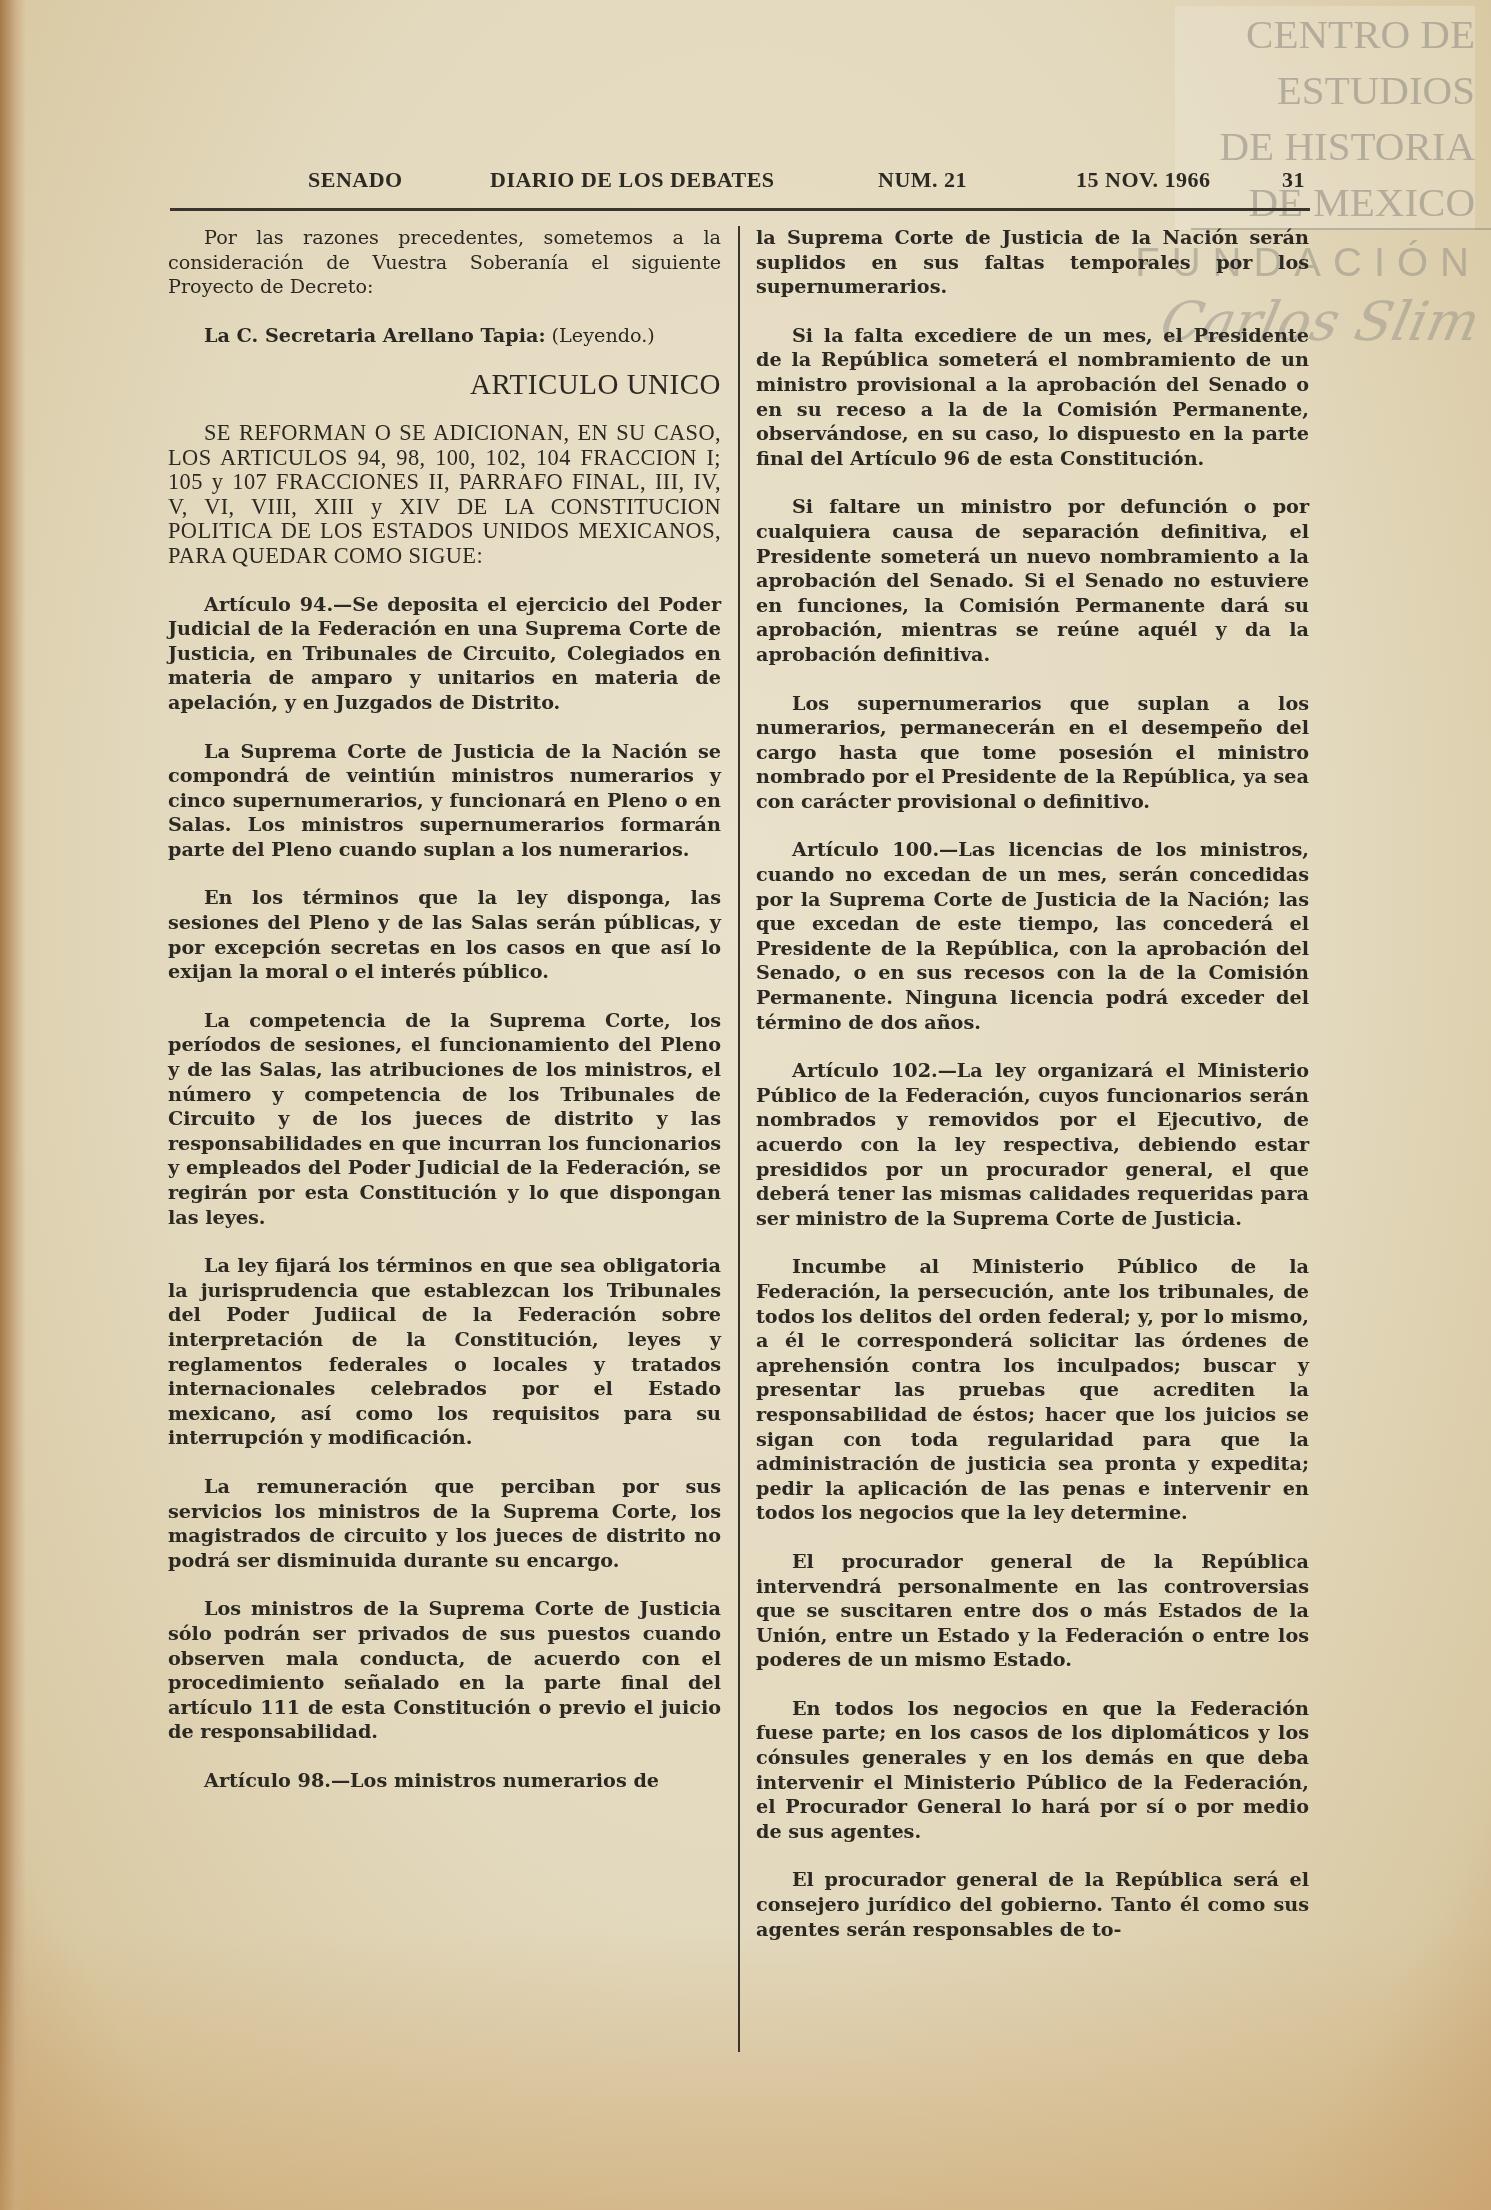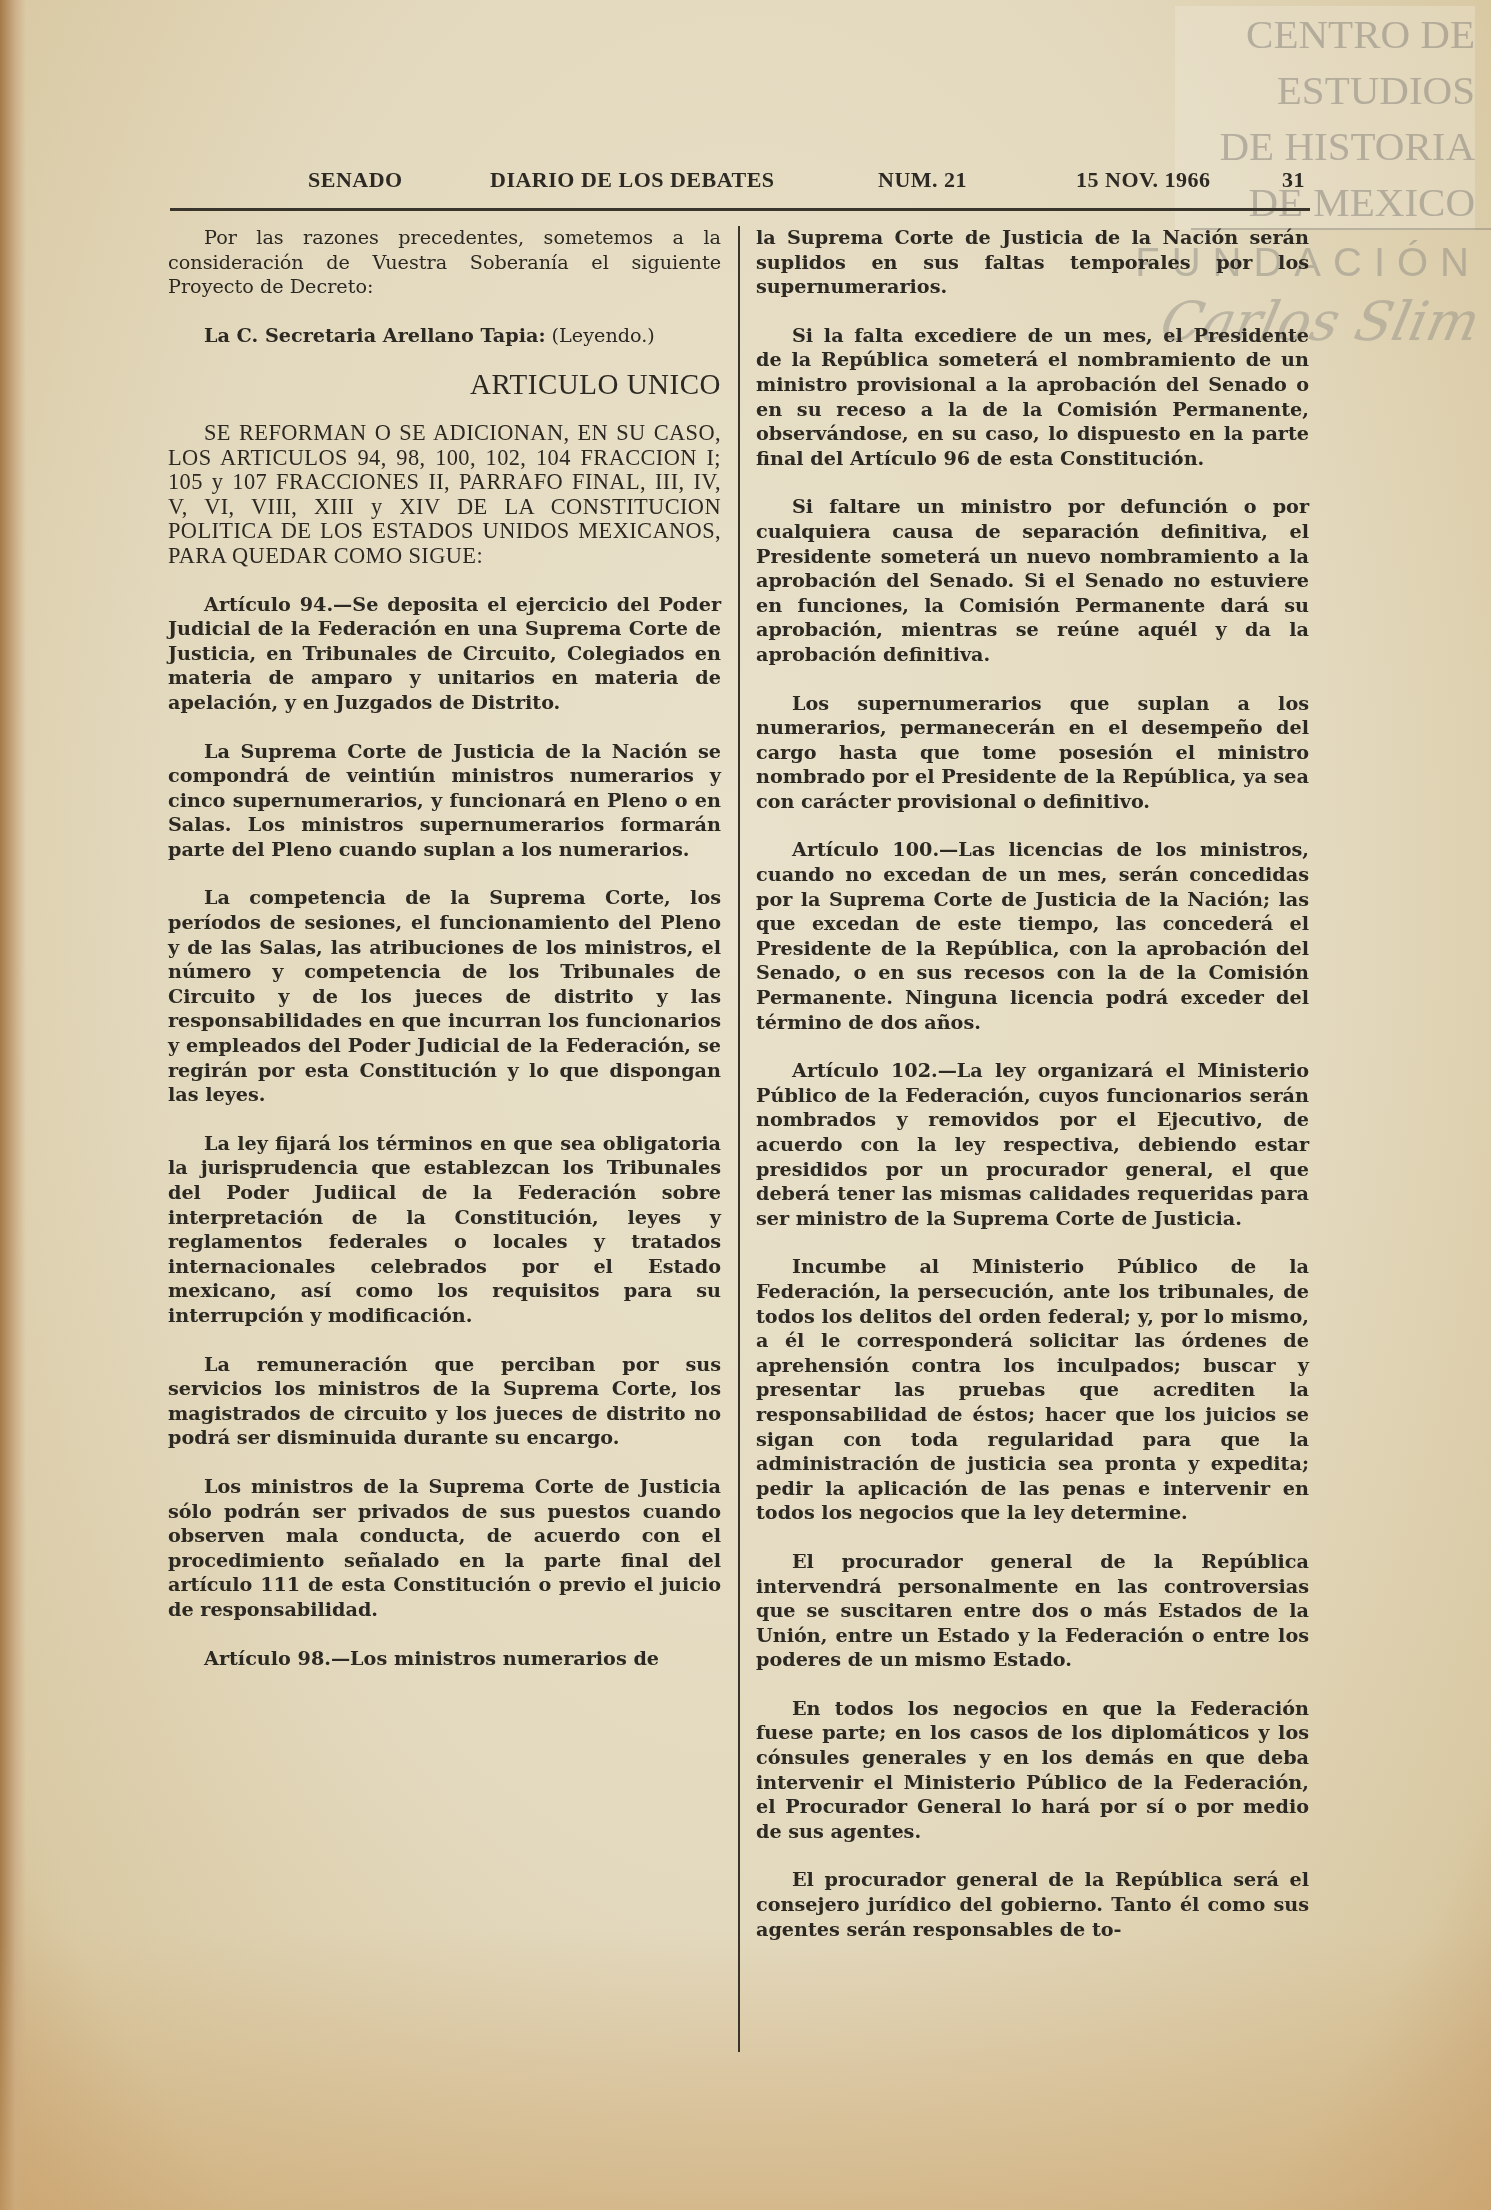--- a/index.html
+++ b/index.html
@@ -95,20 +95,21 @@
   </div>
   <div class="header-rule"></div>
 
   <div class="col col-left">
     <p>Por las razones precedentes, sometemos a la consideración de Vuestra Soberanía el siguiente Proyecto de Decreto:</p>
     <p><span class="speaker">La C. Secretaria Arellano Tapia:</span><span> (Leyendo.)</span></p>
     <p class="heading-center">ARTICULO UNICO</p>
     <p class="caps">SE REFORMAN O SE ADICIONAN, EN SU CASO, LOS ARTICULOS 94, 98, 100, 102, 104 FRACCION I; 105 y 107 FRACCIONES II, PARRAFO FINAL, III, IV, V, VI, VIII, XIII y XIV DE LA CONSTITUCION POLITICA DE LOS ESTADOS UNIDOS MEXICANOS, PARA QUEDAR COMO SIGUE:</p>
     <p class="bold">Artículo 94.—Se deposita el ejercicio del Poder Judicial de la Federación en una Suprema Corte de Justicia, en Tribunales de Circuito, Colegiados en materia de amparo y unitarios en materia de apelación, y en Juzgados de Distrito.</p>
     <p class="bold">La Suprema Corte de Justicia de la Nación se compondrá de veintiún ministros numerarios y cinco supernumerarios, y funcionará en Pleno o en Salas. Los ministros supernumerarios formarán parte del Pleno cuando suplan a los numerarios.</p>
+    <p class="bold">En los términos que la ley disponga, las sesiones del Pleno y de las Salas serán públicas, y por excepción secretas en los casos en que así lo exijan la moral o el interés público.</p>
     <p class="bold">La competencia de la Suprema Corte, los períodos de sesiones, el funcionamiento del Pleno y de las Salas, las atribuciones de los ministros, el número y competencia de los Tribunales de Circuito y de los jueces de distrito y las responsabilidades en que incurran los funcionarios y empleados del Poder Judicial de la Federación, se regirán por esta Constitución y lo que dispongan las leyes.</p>
     <p class="bold">La ley fijará los términos en que sea obligatoria la jurisprudencia que establezcan los Tribunales del Poder Judiical de la Federación sobre interpretación de la Constitución, leyes y reglamentos federales o locales y tratados internacionales celebrados por el Estado mexicano, así como los requisitos para su interrupción y modificación.</p>
     <p class="bold">La remuneración que perciban por sus servicios los ministros de la Suprema Corte, los magistrados de circuito y los jueces de distrito no podrá ser disminuida durante su encargo.</p>
     <p class="bold">Los ministros de la Suprema Corte de Justicia sólo podrán ser privados de sus puestos cuando observen mala conducta, de acuerdo con el procedimiento señalado en la parte final del artículo 111 de esta Constitución o previo el juicio de responsabilidad.</p>
     <p class="bold">Artículo 98.—Los ministros numerarios de</p>
   </div>
 
   <div class="col-divider"></div>
 
   <div class="col col-right">

